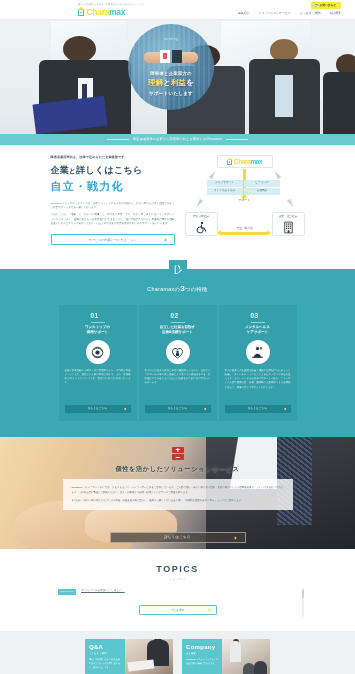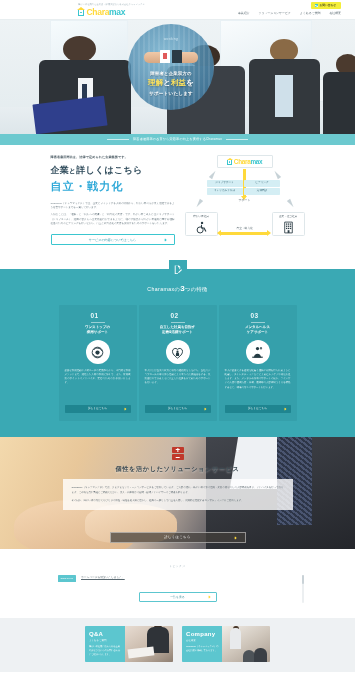--- a/index.html
+++ b/index.html
@@ -627,20 +627,21 @@
       <p>Charamax（キャラマックス）では、さまざまなソリューションサービスをご提供しています。ご支援の流れ・障がい者の方の活用・業務の切り出しの支援相談を承り、アドバイスを行っております。ご不明な点や気軽にご相談ください。法人・団体向けの顧問・顧問アドバイザーのご相談も承ります。</p>
       <p>そのほか、障がい者の方ひとりひとりの個性・特性を最大限に活かし、組織の一員として自立を支援し、長期的な活躍するコンサルティングもご提供します。</p>
     </div>
     <div class="sol-btn">
       <span>詳しくはこちら</span>
       <span class="chev"></span>
     </div>
   </div>
 
   <div class="topics">
+    <div class="topics-h">TOPICS</div>
     <div class="topics-sub">トピックス</div>
     <div class="topics-list">
       <div class="topic-row">
         <span class="topic-date">2021.07.01</span>
         <span class="topic-text">ホームページを開設いたしました。</span>
       </div>
       <div class="topics-scroll"></div>
     </div>
     <div class="topics-btn">
       <span>一覧を見る</span>

